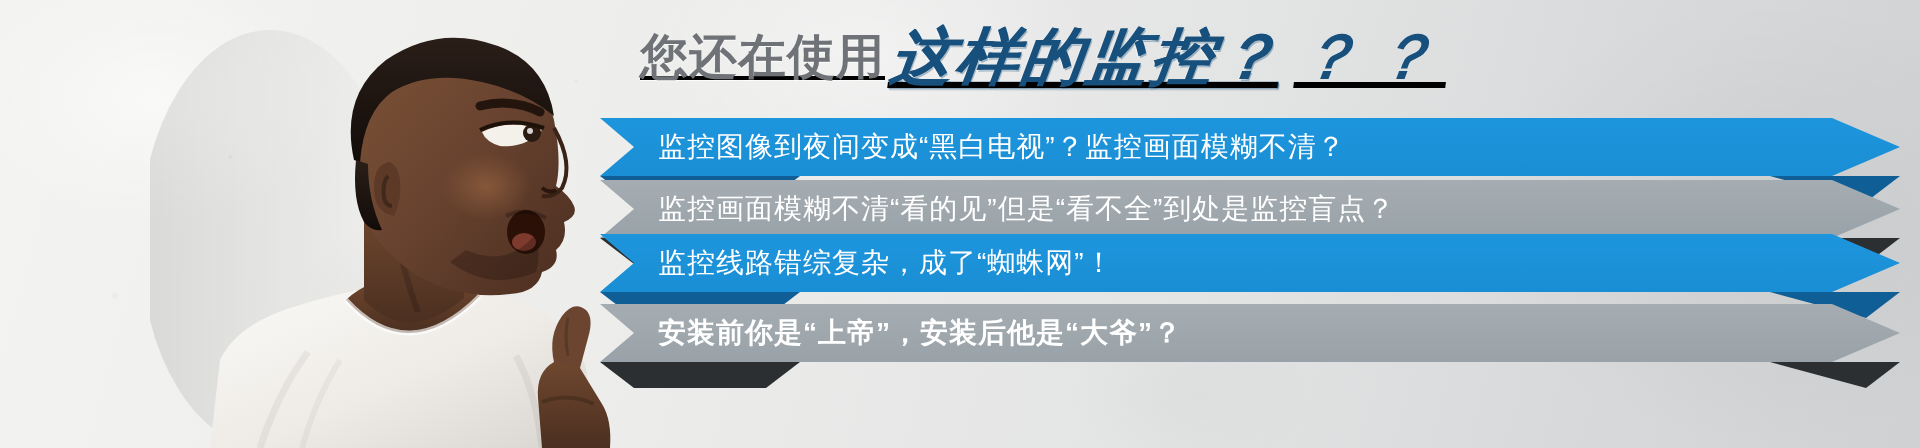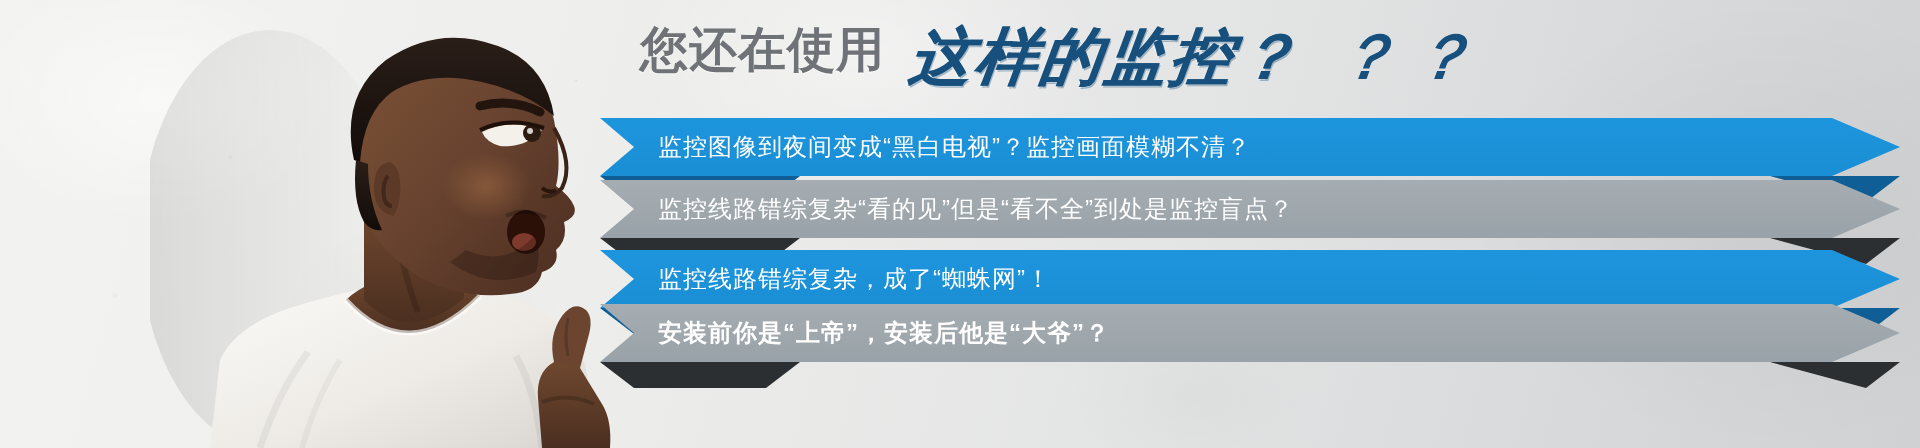--- a/index.html
+++ b/index.html
@@ -46,23 +46,24 @@
     height: 448px;
   }
   .p-svg { display: block; width: 100%; height: 100%; }
 
   
   .headline {
     position: absolute;
     left: 640px;
     top: 26px;
     display: flex;
-    align-items: flex-start;
-    gap: 25px;
+    align-items: center;
+    gap: 6px;
     white-space: nowrap;
+    text-decoration: underline;
   }
   .headline-plain {
     font-size: 48px;
     font-weight: bold;
     color: #6f7377;
     letter-spacing: 1px;
     line-height: 1;
     text-shadow: 0 1px 0 rgba(255,255,255,0.75);
   }
   .headline-accent {
@@ -143,28 +144,28 @@
   .bar-fold-left.gray { background: #2c2f31; }
 
   .bar-text {
     position: absolute;
     left: 58px;
     top: 0;
     height: 58px;
     display: flex;
     align-items: center;
     color: #ffffff;
-    font-size: 24px;
+    font-size: 28px;
     letter-spacing: 1px;
     white-space: nowrap;
   }
 
   .row-0 { top: 0px; }
   .row-1 { top: 62px; }
-  .row-2 { top: 132px; }
+  .row-2 { top: 116px; }
   .row-3 { top: 186px; font-weight: bold; }
 </style>
 </head>
 <body>
 
 <div class="banner">
 
   <div class="wall-texture"></div>
 
   <div class="portrait">
@@ -276,21 +277,21 @@
       <div class="bar-fold blue"></div>
       <div class="bar-fold-left blue"></div>
       <div class="bar-shape blue"></div>
       <div class="bar-text">监控图像到夜间变成“黑白电视”？监控画面模糊不清？</div>
     </div>
 
     <div class="bar-row row-1">
       <div class="bar-fold gray"></div>
       <div class="bar-fold-left gray"></div>
       <div class="bar-shape gray"></div>
-      <div class="bar-text">监控线路错综复杂“看的见”但是“看不全”到处是监控盲点？</div>
+      <div class="bar-text">监控画面模糊不清“看的见”但是“看不全”到处是监控盲点？</div>
     </div>
 
     <div class="bar-row row-2">
       <div class="bar-fold blue"></div>
       <div class="bar-fold-left blue"></div>
       <div class="bar-shape blue"></div>
       <div class="bar-text">监控线路错综复杂，成了“蜘蛛网”！</div>
     </div>
 
     <div class="bar-row row-3">

